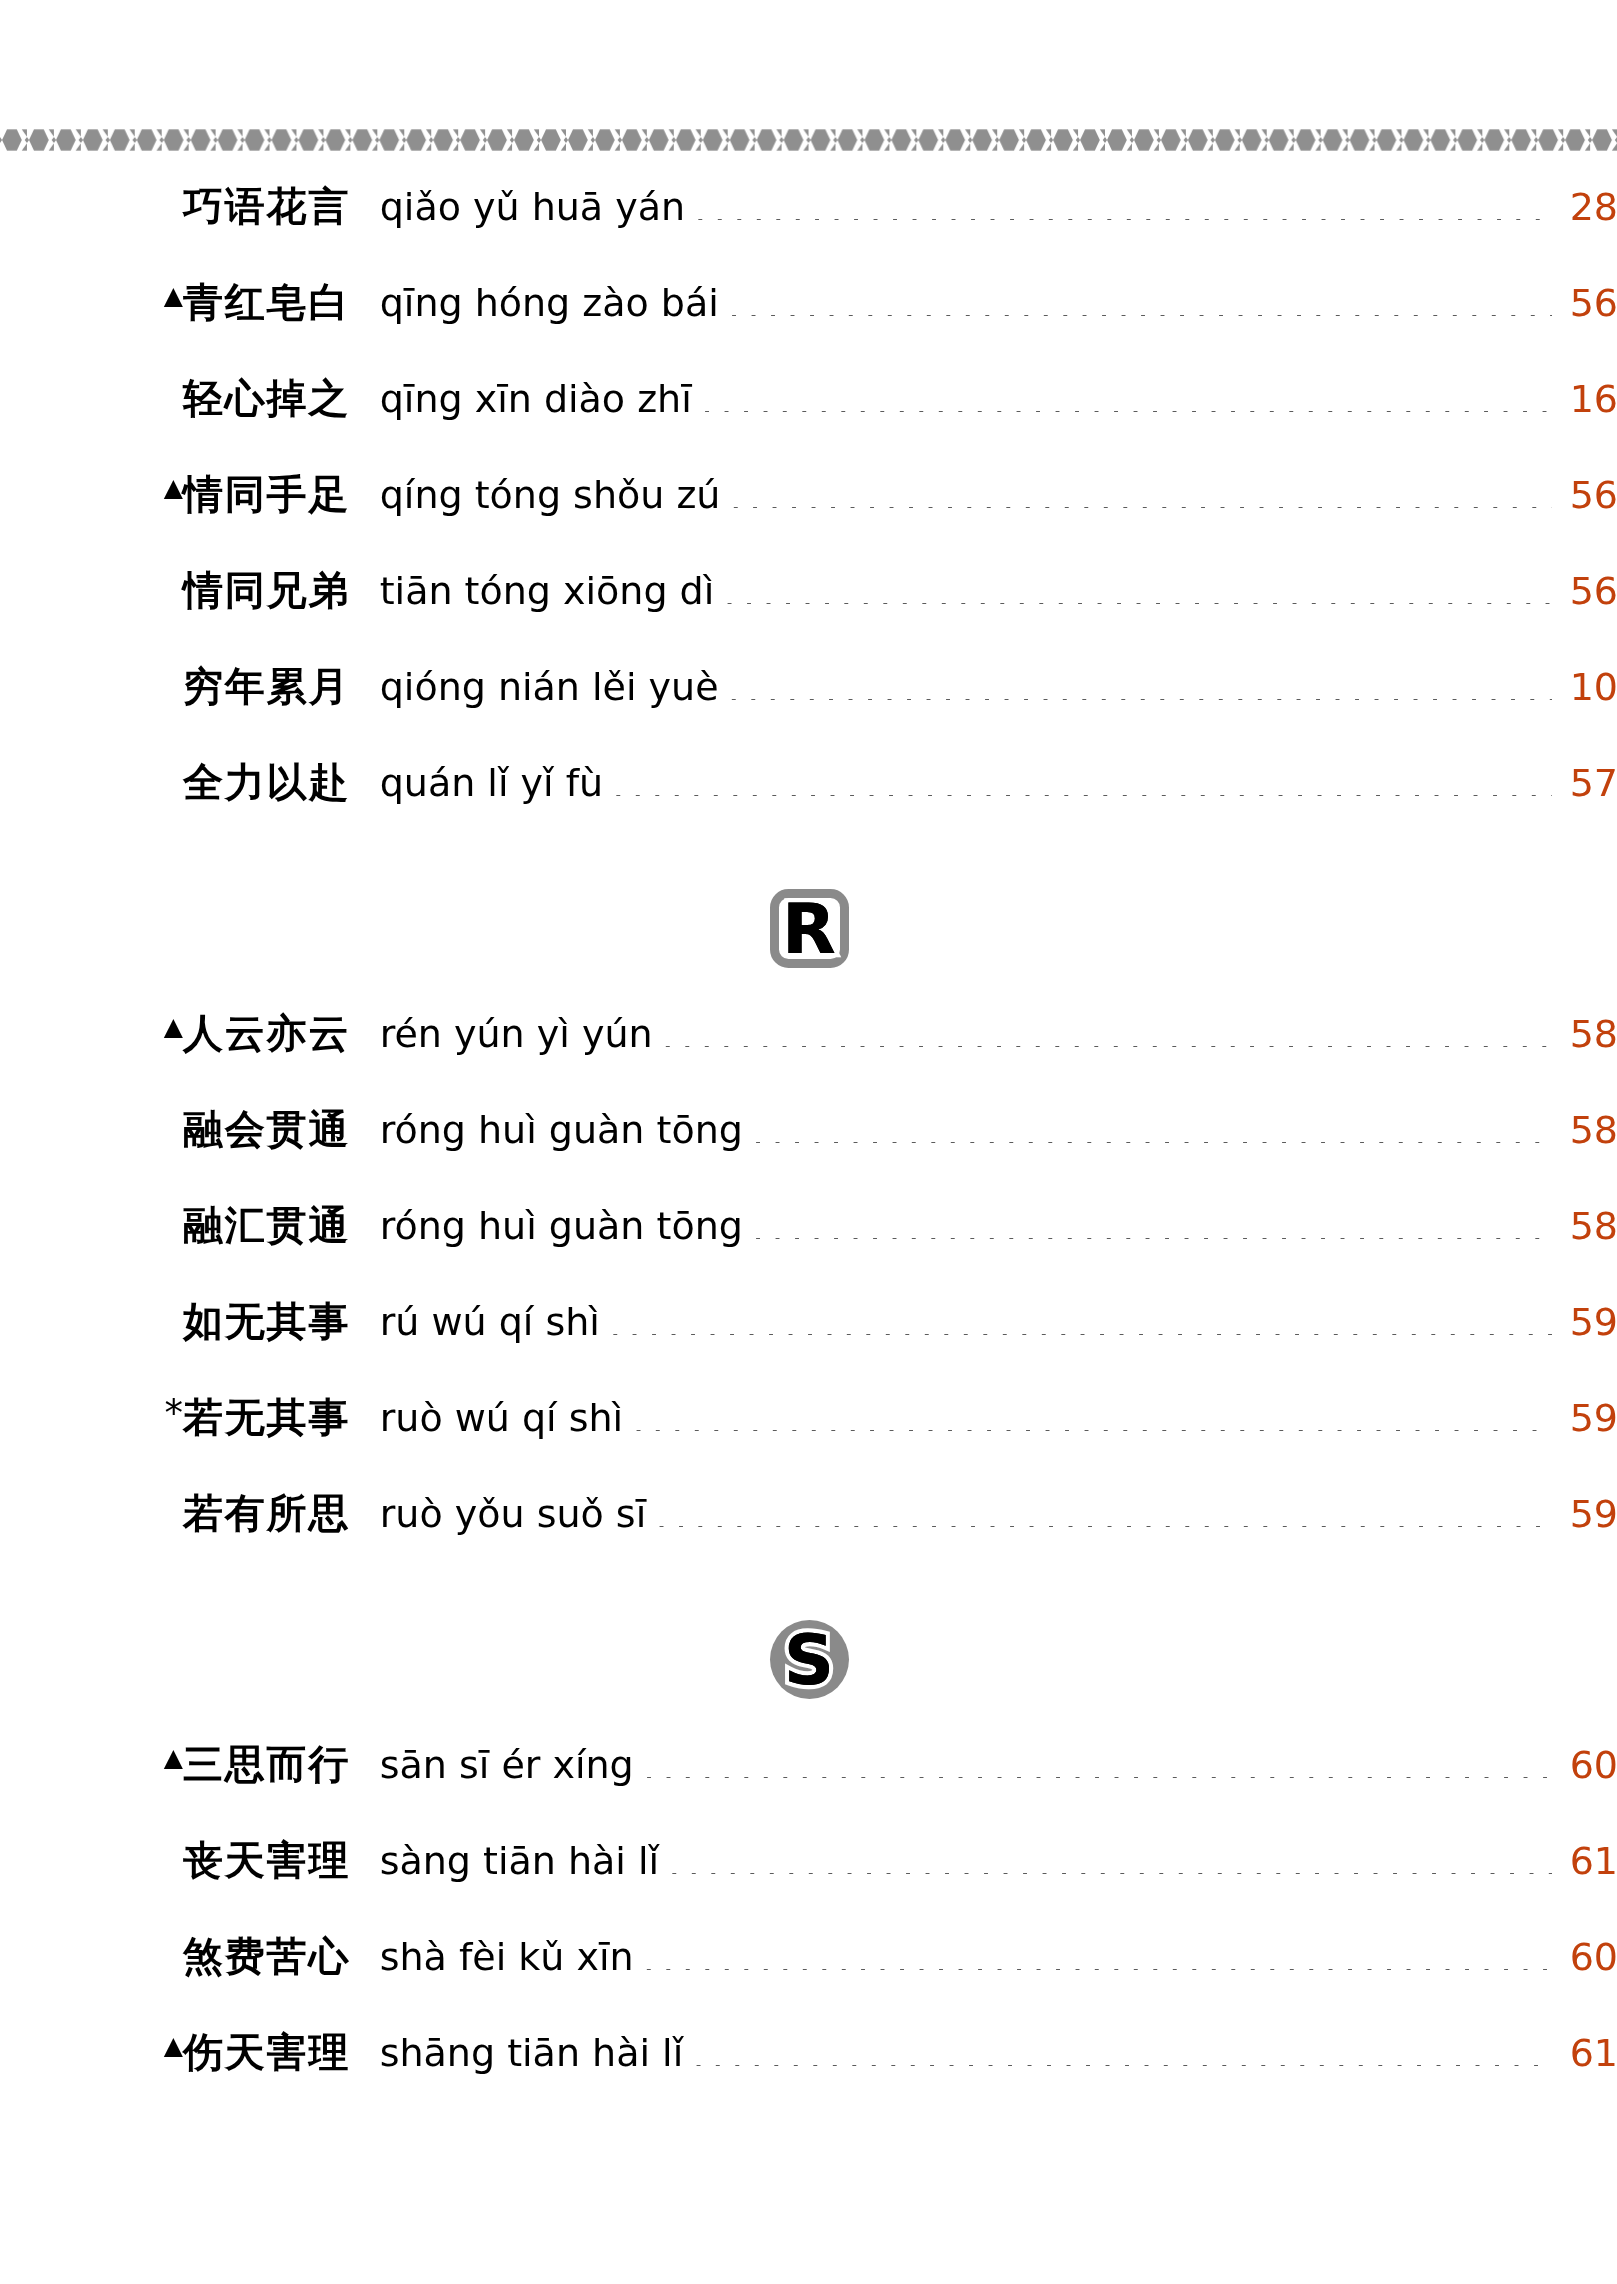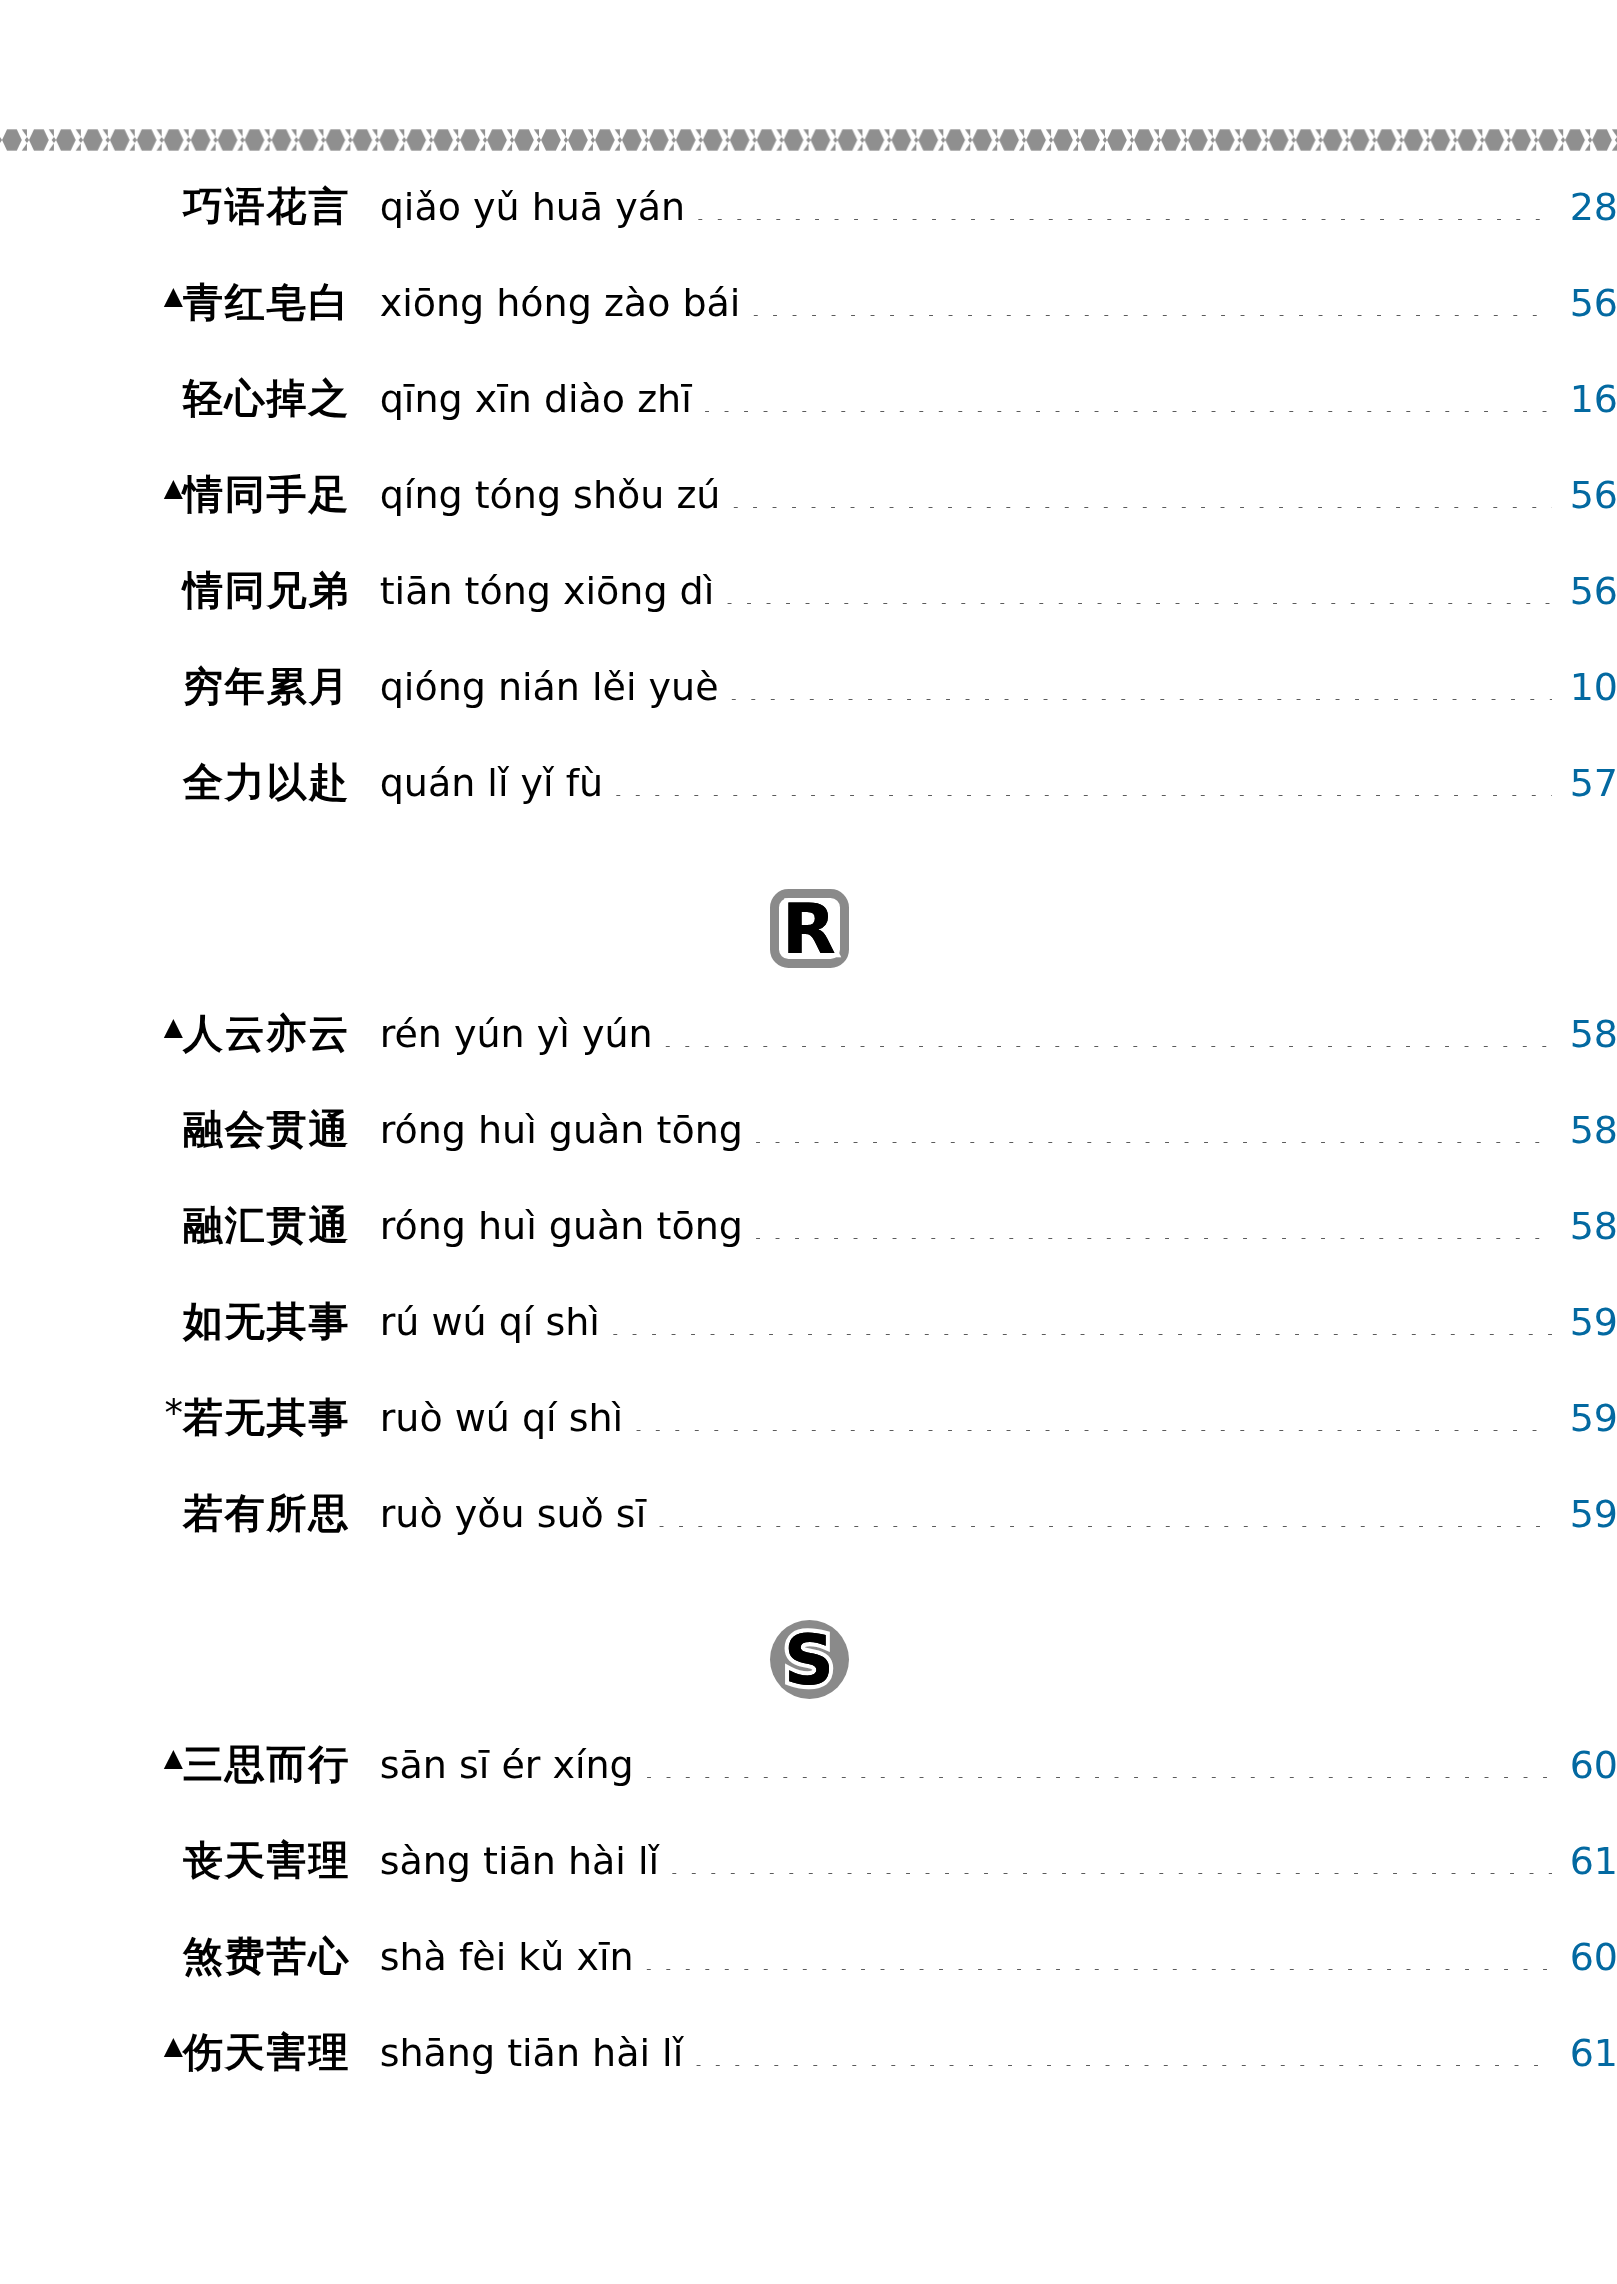--- a/index.html
+++ b/index.html
@@ -132,21 +132,21 @@
     letter-spacing: 7.4px;
     color: #000000;
     font-family: "DejaVu Sans", "Liberation Sans", sans-serif;
   }
 
   .page-cell {
     flex: 0 0 57px;
     width: 57px;
     text-align: right;
     font-size: 38px;
-    color: #0369a1;
+    color: #c2410c;
     font-family: "DejaVu Sans", "Liberation Sans", sans-serif;
   }
 
   
   .section-badge-wrap {
     display: flex;
     justify-content: center;
     align-items: center;
     height: 155px;
   }
@@ -231,21 +231,21 @@
         <div class="entry-row">
           <span class="marker-cell "></span>
           <span class="idiom-cell">巧语花言</span>
           <span class="pinyin-cell">qiǎo yǔ huā yán</span>
           <span class="leader-cell"></span>
           <span class="page-cell">28</span>
         </div>
         <div class="entry-row">
           <span class="marker-cell tri">▲</span>
           <span class="idiom-cell">青红皂白</span>
-          <span class="pinyin-cell">xiōng hóng zào bái</span>
+          <span class="pinyin-cell">qīng hóng zào bái</span>
           <span class="leader-cell"></span>
           <span class="page-cell">56</span>
         </div>
         <div class="entry-row">
           <span class="marker-cell "></span>
           <span class="idiom-cell">轻心掉之</span>
           <span class="pinyin-cell">qīng xīn diào zhī</span>
           <span class="leader-cell"></span>
           <span class="page-cell">16</span>
         </div>

